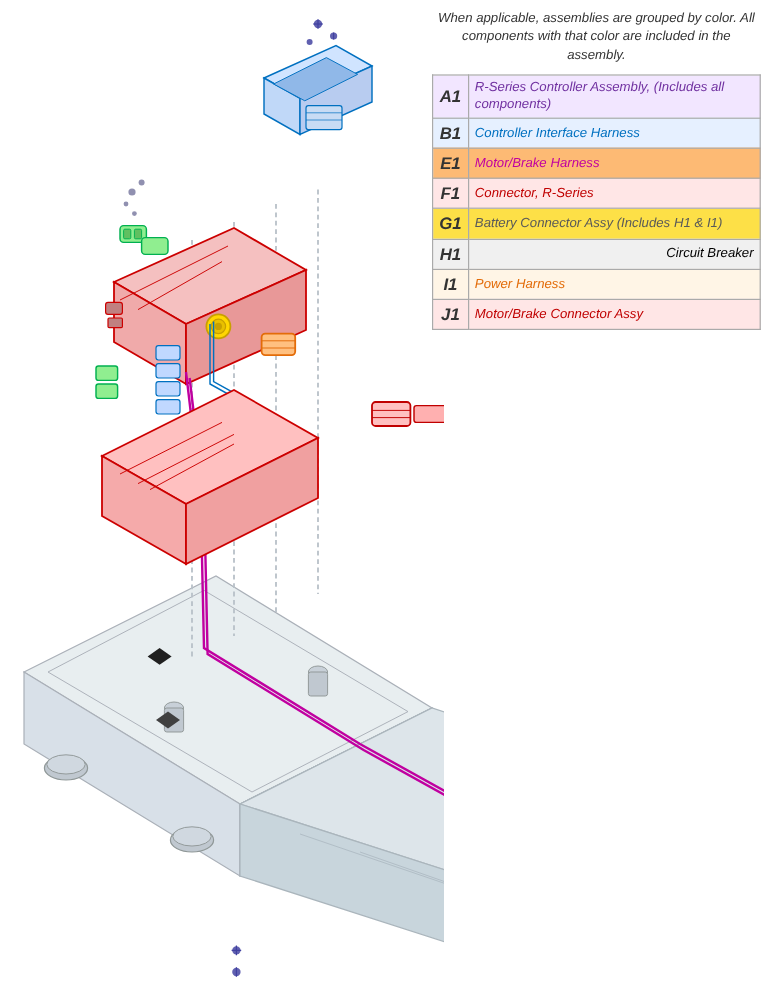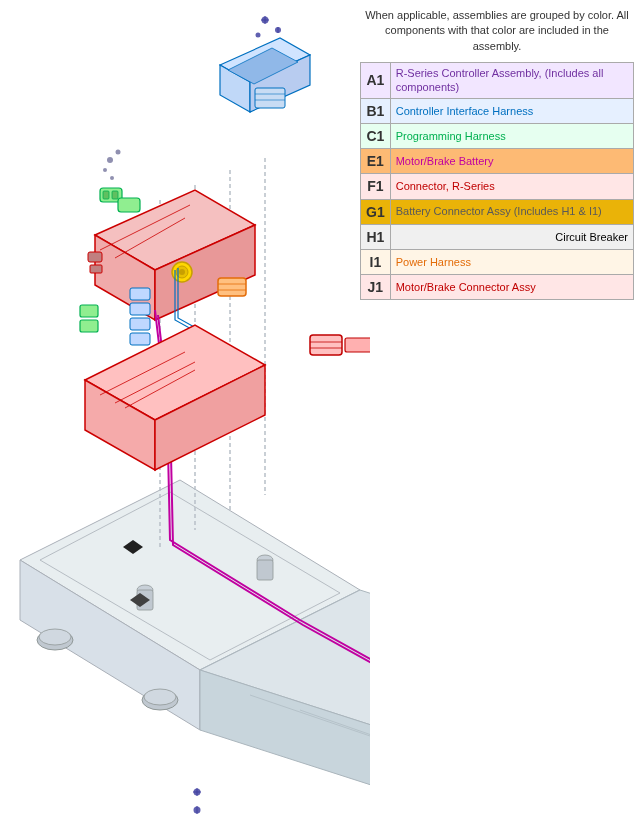--- a/index.html
+++ b/index.html
@@ -11,20 +11,21 @@
       font-size: 12px;
       overflow: hidden;
       position: relative;
     }
 
     .main-container {
       width: 642px;
       height: 818px;
       position: relative;
       background: #fff;
+      font-style: italic;
     }
 
     
     .diagram-area {
       position: absolute;
       left: 0;
       top: 0;
       width: 370px;
       height: 818px;
     }
@@ -89,21 +90,21 @@
     .color-darkred { color: #c00000; }
     .color-teal { color: #008080; }
 
     
     .row-purple-bg td { background-color: #f2e6ff; }
     .row-blue-bg td { background-color: #e6f0ff; }
     .row-green-bg td { background-color: #e6fff0; }
     .row-yellow-bg td { background-color: #fffde6; }
     .row-magenta-bg td { background-color: #fdba74; }
     .row-red-bg td { background-color: #ffe6e6; }
-    .row-gray-bg td { background-color: #eab308; }
+    .row-gray-bg td { background-color: #fde047; }
     .row-black-bg td { background-color: #f0f0f0; }
     .row-orange-bg td { background-color: #fff5e6; }
     .row-darkred-bg td { background-color: #ffe6e6; }
     .row-teal-bg td { background-color: #e6ffff; }
 
     
     .diagram-svg {
       width: 100%;
       height: 100%;
     }
@@ -292,27 +293,23 @@
     <table class="legend-table">
       <tbody id="legend-tbody">
           <tr class="row-purple-bg">
             <td class="legend-code">A1</td>
             <td class="legend-desc color-purple">R-Series Controller Assembly, (Includes all components)</td>
           </tr>
           <tr class="row-blue-bg">
             <td class="legend-code">B1</td>
             <td class="legend-desc color-blue">Controller Interface Harness</td>
           </tr>
-          <tr class="row-green-bg">
-            <td class="legend-code">C1</td>
-            <td class="legend-desc color-green">Programming Harness</td>
-          </tr>
           <tr class="row-magenta-bg">
             <td class="legend-code">E1</td>
-            <td class="legend-desc color-magenta">Motor/Brake Battery</td>
+            <td class="legend-desc color-magenta">Motor/Brake Harness</td>
           </tr>
           <tr class="row-red-bg">
             <td class="legend-code">F1</td>
             <td class="legend-desc color-red">Connector, R-Series</td>
           </tr>
           <tr class="row-gray-bg">
             <td class="legend-code">G1</td>
             <td class="legend-desc color-gray">Battery Connector Assy (Includes H1 &amp; I1)</td>
           </tr>
           <tr class="row-black-bg">

